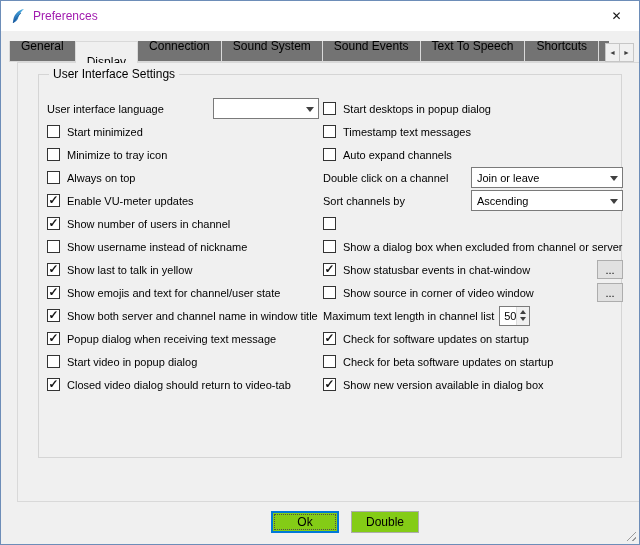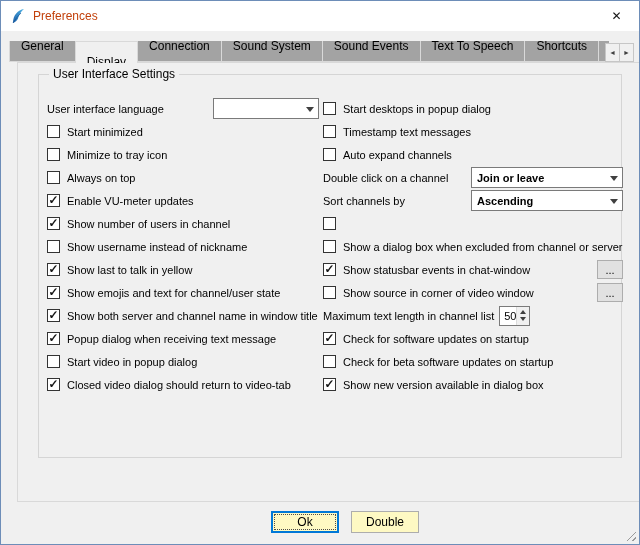--- a/index.html
+++ b/index.html
@@ -2,27 +2,27 @@
 <html><head>
 <meta charset="utf-8">
 <style>
   *{box-sizing:border-box;margin:0;padding:0;font-family:"Liberation Sans",sans-serif;}
   html,body{width:640px;height:545px;background:#fff;}
   .window{position:relative;width:640px;height:545px;background:#f0f0f0;border:1px solid #6d8db8;overflow:hidden;}
 
   
   .titlebar{position:absolute;top:0;left:0;right:0;height:30px;background:#fff;display:flex;align-items:center;}
   .appicon{margin-left:9px;width:16px;height:16px;flex:none;}
-  .wtitle{margin-left:7px;font-size:12px;color:#c2410c;}
+  .wtitle{margin-left:7px;font-size:12px;color:#a21caf;}
   .closebtn{margin-left:auto;width:45px;height:30px;display:flex;align-items:center;justify-content:center;font-size:12px;color:#111;cursor:default;}
 
   
   .panel{position:absolute;left:8px;top:61px;width:624px;height:440px;border:1px solid #d9d9d9;background:#f0f0f0;margin-left:8px;}
   .tabbar{position:absolute;left:8px;top:40px;width:600px;height:22px;display:flex;align-items:flex-end;overflow:hidden;z-index:2;}
-  .tab{height:32px;margin-bottom:1px;padding:0 11px;font-size:12px;color:#000;border:1px solid #d9d9d9;background:#a3a3a3;display:flex;align-items:center;white-space:nowrap;margin-right:-1px;}
+  .tab{height:32px;margin-bottom:1px;padding:0 11px;font-size:12px;color:#000;border:1px solid #d9d9d9;background:#737373;display:flex;align-items:center;white-space:nowrap;margin-right:-1px;}
   .tab.sel{height:22px;margin-bottom:0;background:#f0f0f0;border-bottom:none;padding-top:18px;position:relative;z-index:3;}
   .tabscroll{position:absolute;right:5px;top:42px;display:flex;z-index:4;}
   .tsbtn{width:15px;height:19px;border:1px solid #c6c6c6;background:#f0f0f0;display:flex;align-items:center;justify-content:center;font-size:7px;color:#404040;}
   .tsbtn + .tsbtn{margin-left:-1px;}
 
   
   .group{position:absolute;left:20px;top:11px;width:584px;height:384px;border:1px solid #d5d5d5;}
   .grouptitle{position:absolute;top:-8px;left:10px;background:#f0f0f0;padding:0 4px;font-size:12px;color:#000;white-space:nowrap;}
 
   .col{position:absolute;top:22px;display:flex;flex-direction:column;}
@@ -32,37 +32,37 @@
   .lbl{white-space:nowrap;}
 
   
   .cb{width:13px;height:13px;border:1px solid #333;background:#fff;margin-right:7px;flex:none;position:relative;}
   .cb[data-checked="true"]::after{content:"✓";position:absolute;left:0.5px;top:-1px;font-size:12px;font-weight:700;color:#141414;line-height:13px;}
 
   
   .combo{height:21px;border:1px solid #7a7a7a;background:#fff;display:flex;align-items:center;flex:none;}
   .combo.lang{width:106px;margin-left:auto;}
   .combo.wide{width:152px;margin-left:auto;}
-  .combotext{flex:1;padding-left:5px;font-size:11px;white-space:nowrap;overflow:hidden;font-weight:bold;}
+  .combotext{flex:1;padding-left:5px;font-size:11px;white-space:nowrap;overflow:hidden;}
   .combarrow{width:16px;display:flex;justify-content:center;align-items:center;height:100%;}
   .combarrow::after{content:"";border:4px solid transparent;border-top:5px solid #404040;margin-top:5px;}
 
   
   .dots{margin-left:auto;width:26px;height:19px;border:1px solid #adadad;background:#e1e1e1;font-size:11px;color:#000;display:flex;align-items:center;justify-content:center;flex:none;}
 
   
   .spin{margin-left:5px;height:20px;border:1px solid #7a7a7a;background:#fff;display:flex;flex:none;}
   .spinval{width:16px;padding-left:4px;font-size:11px;display:flex;align-items:center;}
   .spinbtns{width:13px;display:flex;flex-direction:column;border-left:1px solid #dcdcdc;}
   .spinup,.spindown{flex:1;display:flex;align-items:center;justify-content:center;background:#f0f0f0;}
   .spinup::after{content:"";border:3px solid transparent;border-bottom:4px solid #404040;margin-bottom:1px;}
   .spindown::after{content:"";border:3px solid transparent;border-top:4px solid #404040;margin-top:1px;}
 
   
-  .btn{position:absolute;height:22px;width:68px;font-size:12px;color:#000;background:#fef9c3;border:1px solid #adadad;display:flex;align-items:center;justify-content:center;}
+  .btn{position:absolute;height:22px;width:68px;font-size:12px;color:#000;background:#84cc16;border:1px solid #adadad;display:flex;align-items:center;justify-content:center;}
   .btn.ok{left:270px;top:510px;border:1px solid #0078d7;box-shadow:inset 0 0 0 1px #0078d7;outline:1px dotted #4d4d4d;outline-offset:-4px;}
   .btn.cancel{left:350px;top:510px;}
 
   
   .grip{position:absolute;right:3px;bottom:3px;width:12px;height:12px;
         background:repeating-linear-gradient(135deg,transparent 0 2px,#9a9a9a 2px 3px,transparent 3px 4px);
         clip-path:polygon(100% 0,100% 100%,0 100%);}
 </style>
 </head>
 <body>

